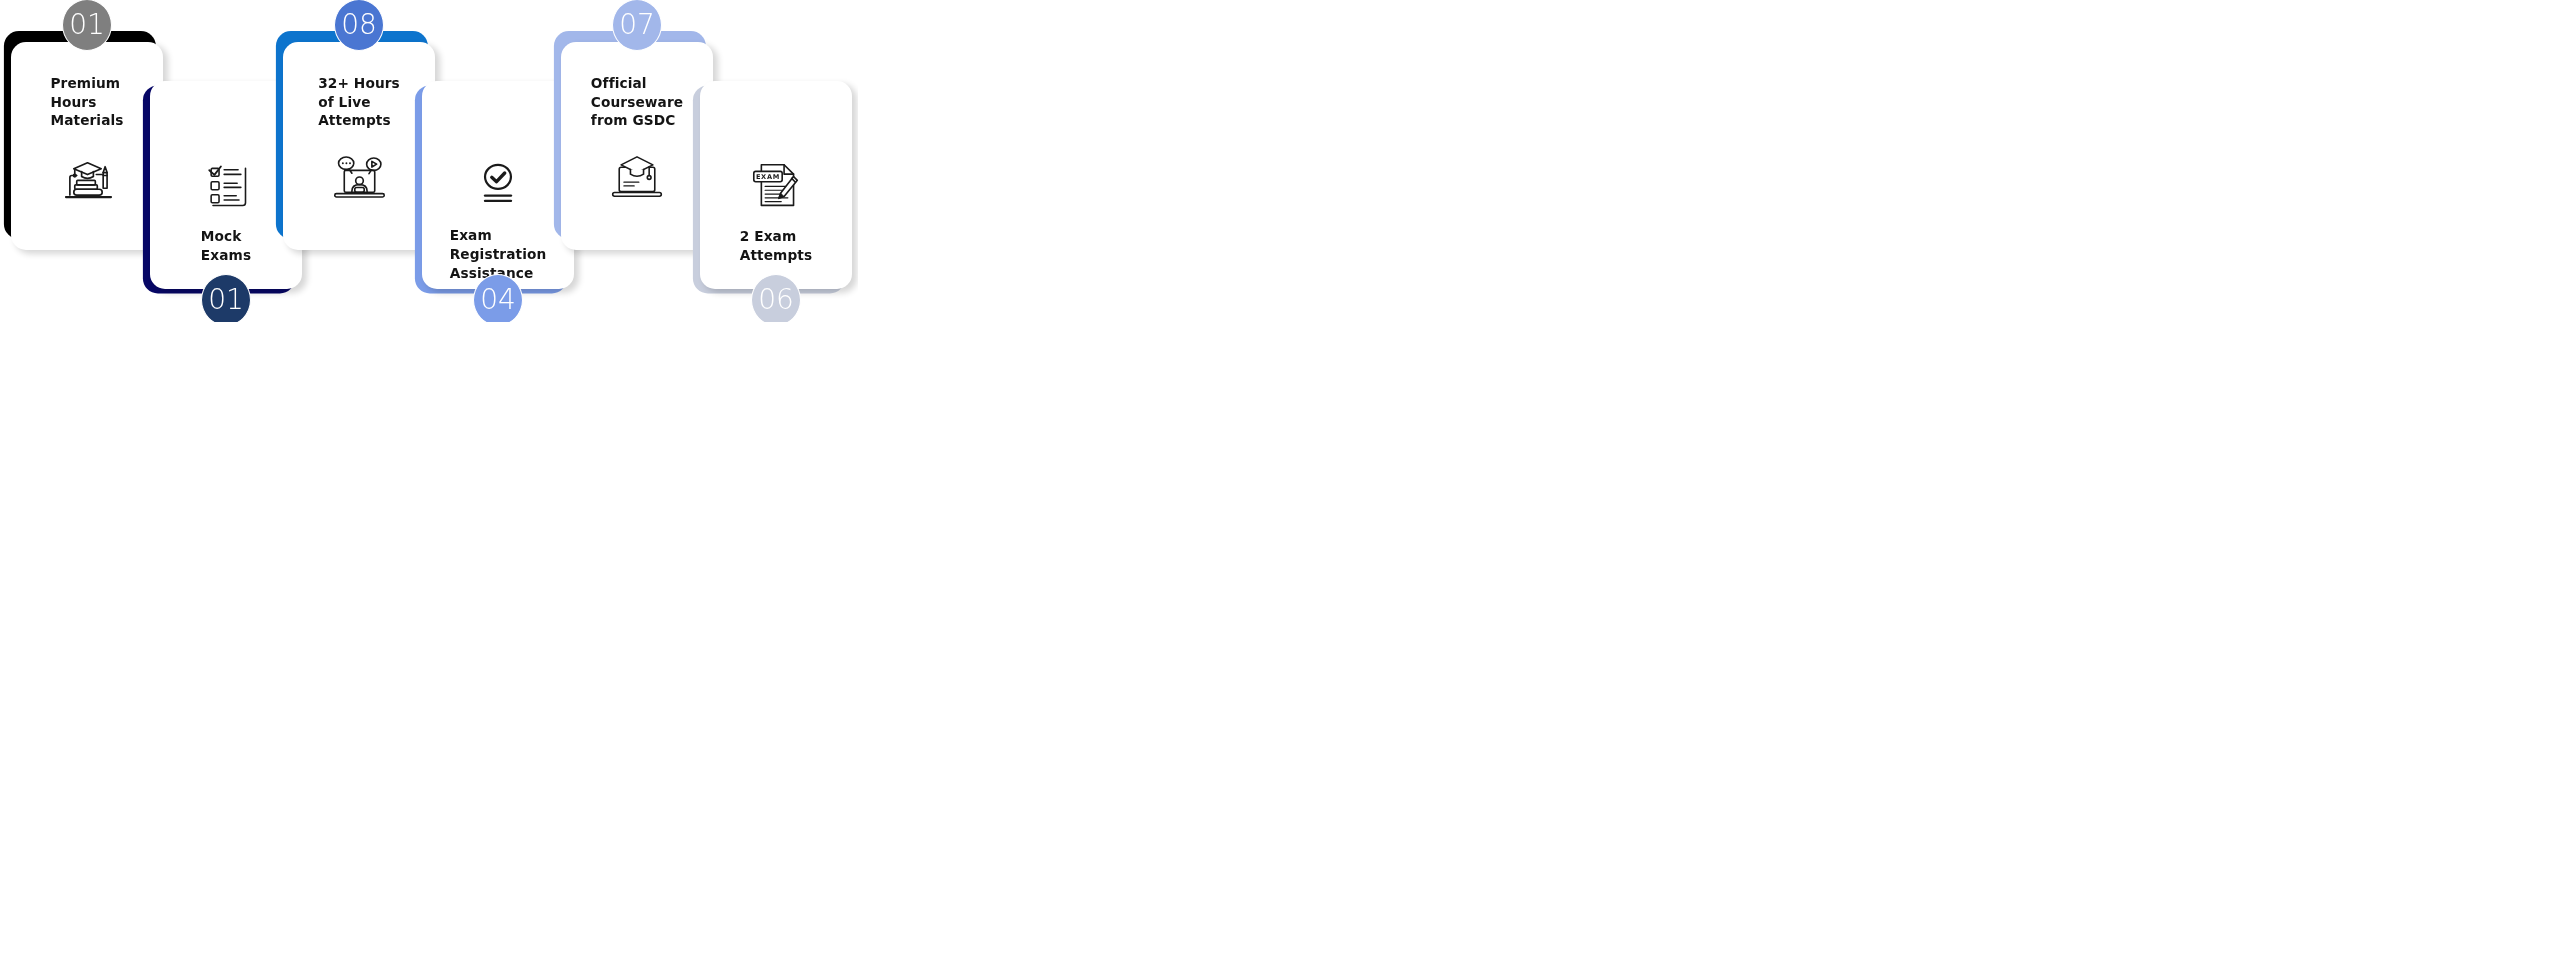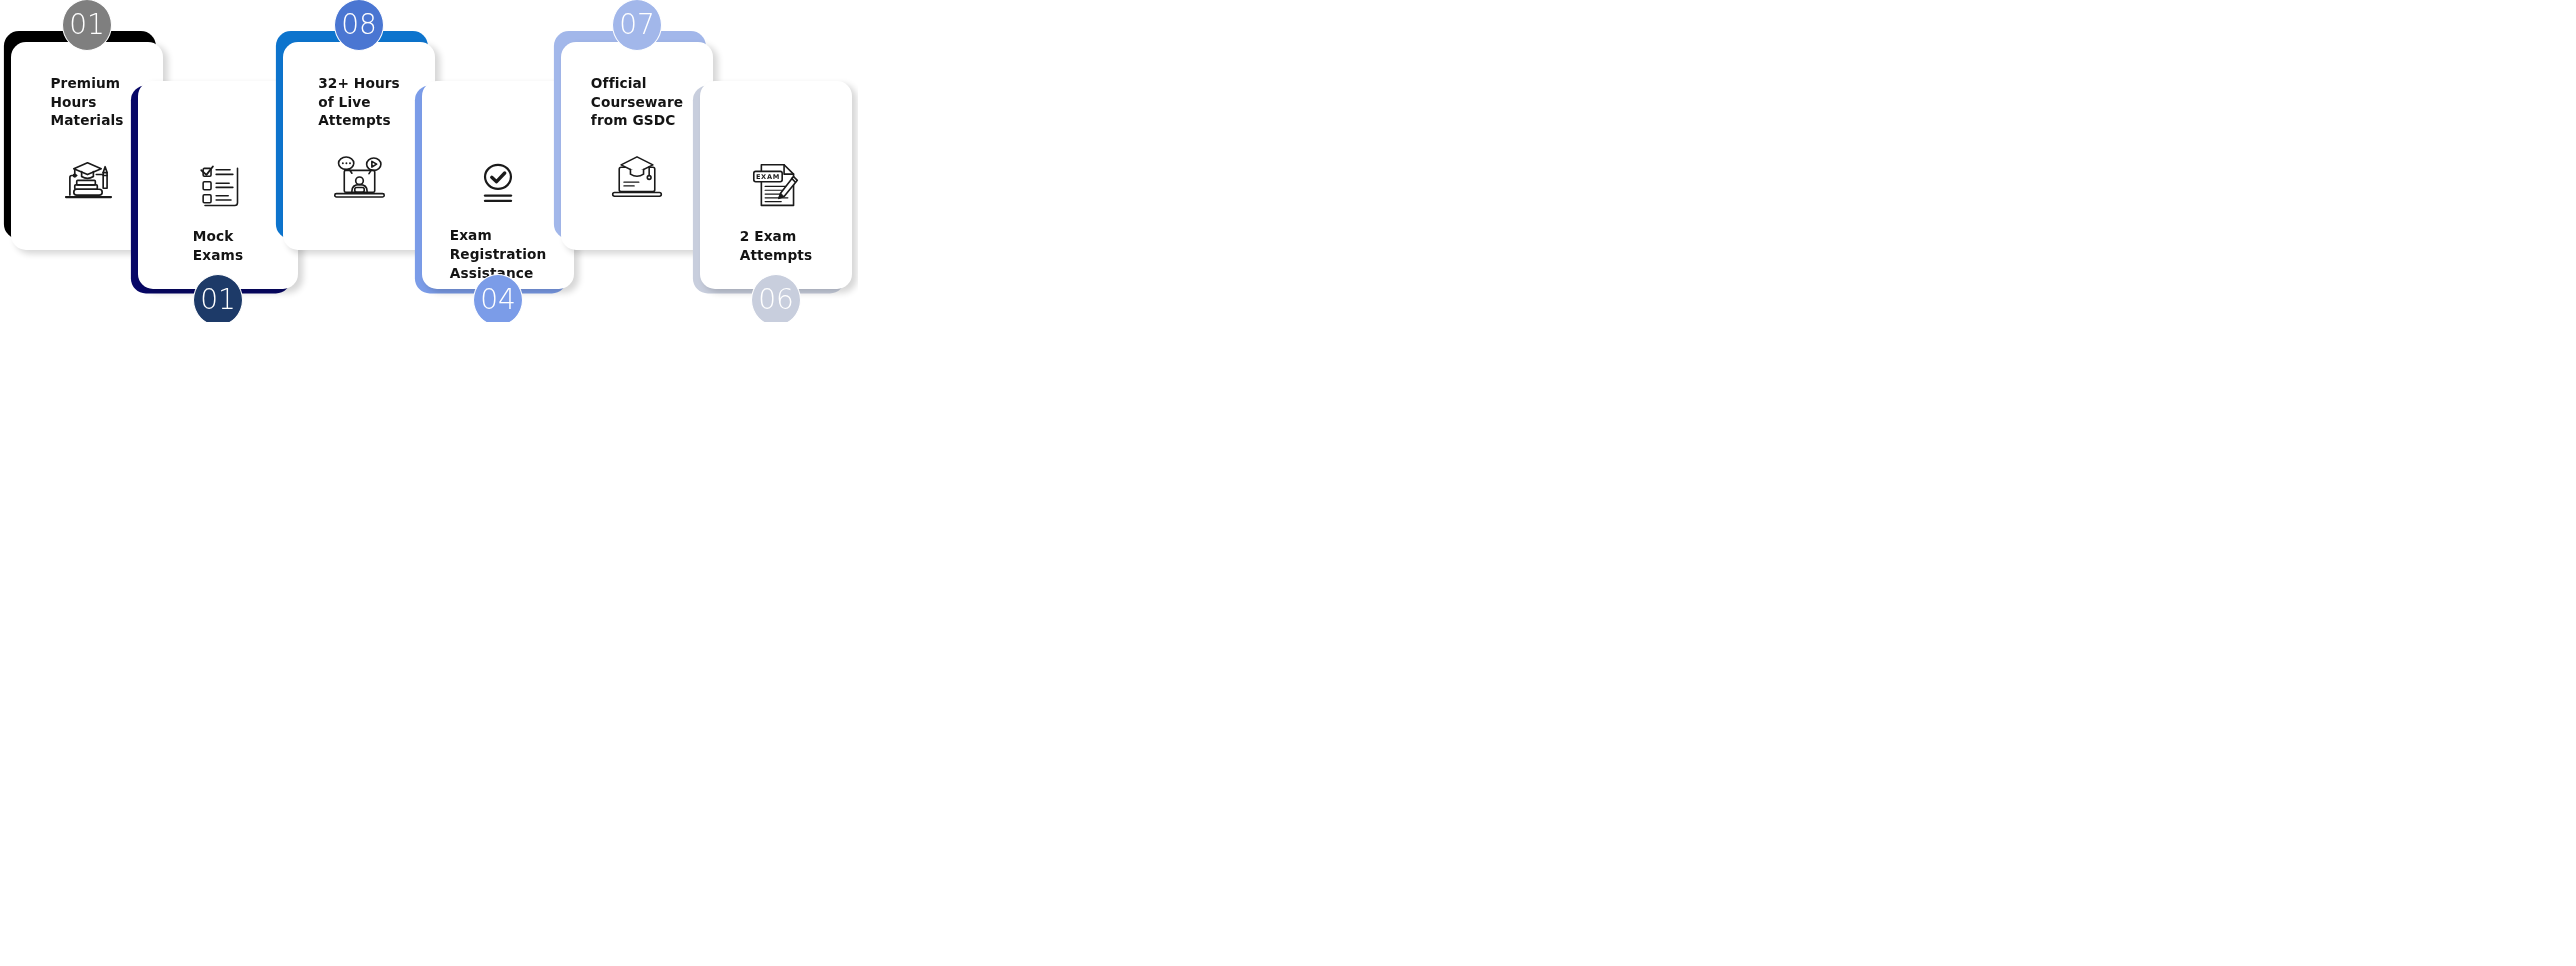--- a/index.html
+++ b/index.html
@@ -43,21 +43,21 @@
   .badge{
     position:absolute;left:50%;margin-left:-25px;
     width:50px;height:52px;border-radius:50%;
     border:1.9px solid #ffffff;box-sizing:border-box;
     background:var(--badge,#888);
     display:flex;align-items:center;justify-content:center;
     color:#ffffff;font-size:28px;font-weight:300;line-height:1;text-align:right;
   }
   .card.top  .badge{top:-43px;}
   .card.bottom .badge{top:193px;}
-  .c1{left:11px;} .c2{left:138px;padding-left:8px;} .c3{left:283px;}
+  .c1{left:11px;} .c2{left:150px;} .c3{left:283px;}
   .c4{left:422px;} .c5{left:561px;} .c6{left:700px;}
 </style>
 </head>
 <body>
 
 <div class="canvas">
 
   <div class="card top c1" style="--accent: #000000; --badge: #7f7f7f;">
     <div class="accent"></div>
     <div class="body">

